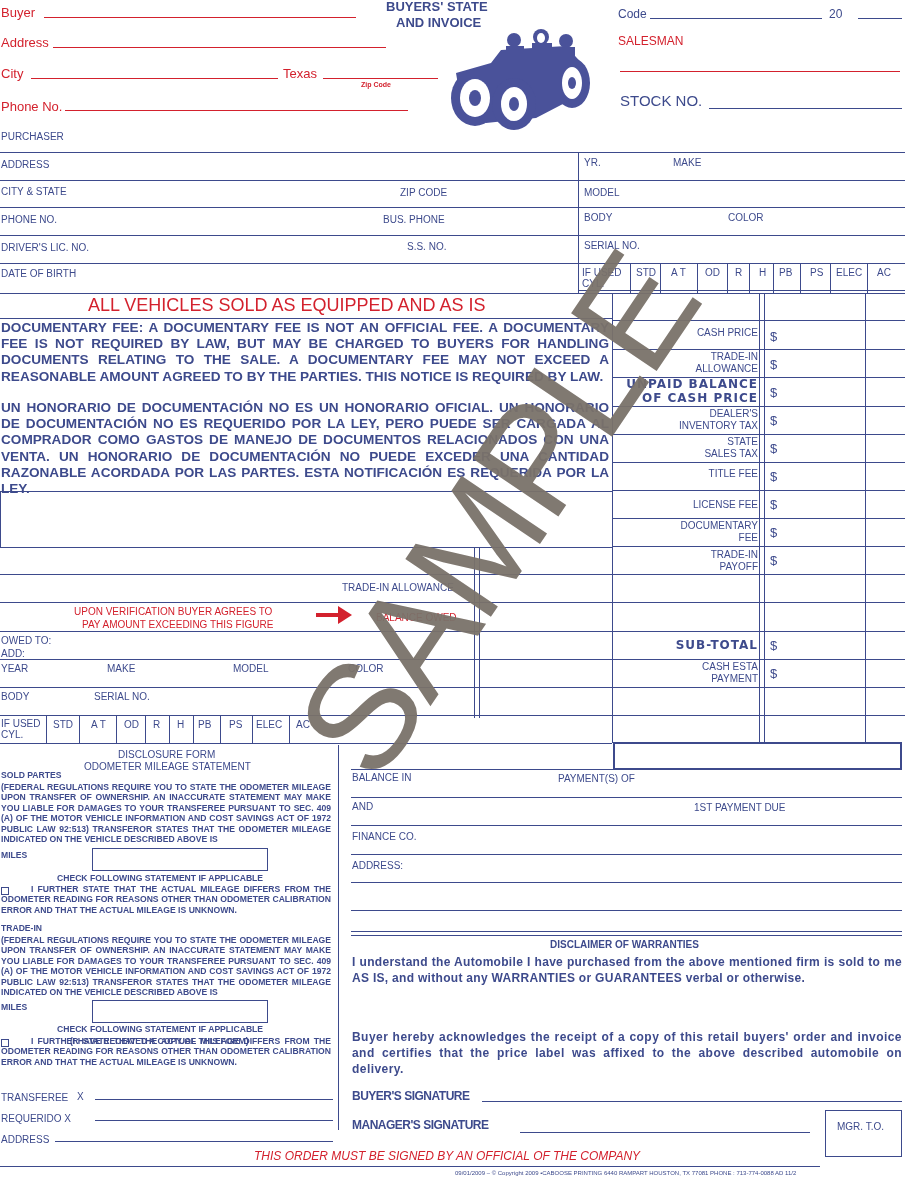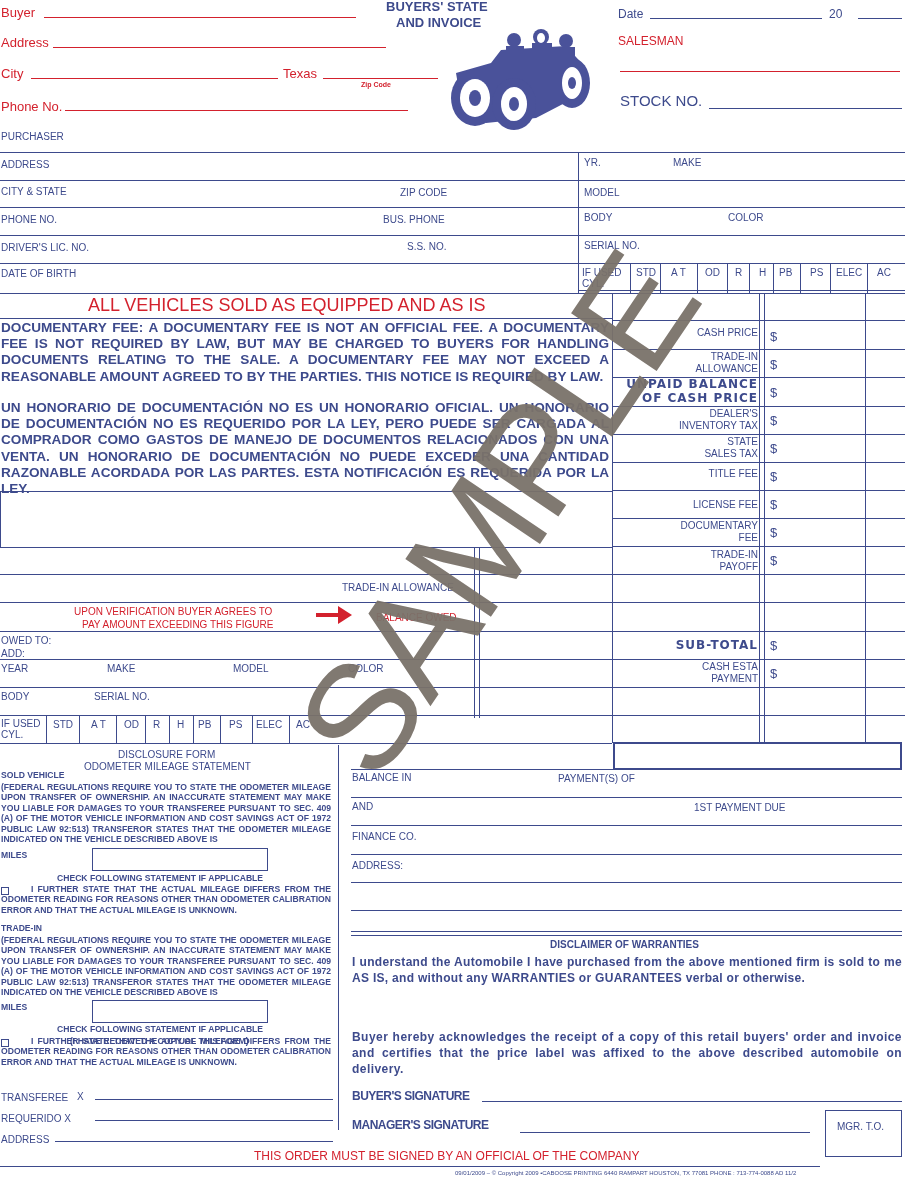--- a/index.html
+++ b/index.html
@@ -70,21 +70,21 @@
     <ellipse cx="95" cy="10" rx="4" ry="5"></ellipse>
   </g>
   <g fill="#4a529a">
     <ellipse cx="29" cy="70" rx="6" ry="8"></ellipse>
     <ellipse cx="68" cy="76" rx="5" ry="7"></ellipse>
     <ellipse cx="126" cy="55" rx="4" ry="6"></ellipse>
   </g>
 </svg>
 
 <div>
-  <span class="t" style="left:618px;top:8px;font-size:12px;">Date</span>
+  <span class="t" style="left:618px;top:8px;font-size:12px;">Code</span>
   <input class="fld" style="left: 650px; top: 4px; width: 172px; height: 16px;">
   <div class="hl" style="left:650px;top:18px;width:172px;"></div>
   <span class="t" style="left:829px;top:8px;font-size:12px;">20</span>
   <input class="fld" style="left: 858px; top: 4px; width: 44px; height: 16px;">
   <div class="hl" style="left:858px;top:18px;width:44px;"></div>
 
   <span class="t red" style="left:618px;top:35px;font-size:12px;">SALESMAN</span>
   <input class="fld" style="left: 620px; top: 52px; width: 280px; height: 18px;">
   <div class="hl r" style="left:620px;top:71px;width:280px;"></div>
 
@@ -291,21 +291,21 @@
   <span class="t" style="left:229px;top:719px;">PS</span>
   <span class="t" style="left:256px;top:719px;">ELEC</span>
   <span class="t" style="left:296px;top:719px;">AC</span>
 </div>
 
 <div>
   <div class="vl" style="left:338px;top:745px;height:385px;"></div>
   <span class="t" style="left:118px;top:749px;">DISCLOSURE FORM</span>
   <span class="t" style="left:84px;top:761px;">ODOMETER MILEAGE STATEMENT</span>
 
-  <span class="t bold" style="left:1px;top:771px;font-size:8.6px;">SOLD VEHICLE</span>
+  <span class="t bold" style="left:1px;top:771px;font-size:8.6px;">SOLD PARTES</span>
   <div class="odo" style="left:1px;top:782px;width:330px;">(FEDERAL REGULATIONS REQUIRE YOU TO STATE THE ODOMETER MILEAGE UPON TRANSFER OF OWNERSHIP. AN INACCURATE STATEMENT MAY MAKE YOU LIABLE FOR DAMAGES TO YOUR TRANSFEREE PURSUANT TO SEC. 409 (A) OF THE MOTOR VEHICLE INFORMATION AND COST SAVINGS ACT OF 1972 PUBLIC LAW 92:513) TRANSFEROR STATES THAT THE ODOMETER MILEAGE INDICATED ON THE VEHICLE DESCRIBED ABOVE IS</div>
   <span class="t bold" style="left:1px;top:851px;font-size:8.6px;">MILES</span>
   <div class="box" style="left:92px;top:848px;width:176px;height:23px;"></div>
   <input class="fld" style="left: 95px; top: 850px; width: 170px; height: 19px;">
   <span class="t bold" style="left:57px;top:874px;font-size:8.6px;">CHECK FOLLOWING STATEMENT IF APPLICABLE</span>
   <div class="cb" style="left:1px;top:887px;"></div>
   <div class="odo" style="left:1px;top:884px;width:330px;text-indent:30px;">I FURTHER STATE THAT THE ACTUAL MILEAGE DIFFERS FROM THE ODOMETER READING FOR REASONS OTHER THAN ODOMETER CALIBRATION ERROR AND THAT THE ACTUAL MILEAGE IS UNKNOWN.</div>
 
   <span class="t bold" style="left:1px;top:924px;font-size:8.6px;">TRADE-IN</span>
   <div class="odo" style="left:1px;top:935px;width:330px;">(FEDERAL REGULATIONS REQUIRE YOU TO STATE THE ODOMETER MILEAGE UPON TRANSFER OF OWNERSHIP. AN INACCURATE STATEMENT MAY MAKE YOU LIABLE FOR DAMAGES TO YOUR TRANSFEREE PURSUANT TO SEC. 409 (A) OF THE MOTOR VEHICLE INFORMATION AND COST SAVINGS ACT OF 1972 PUBLIC LAW 92:513) TRANSFEROR STATES THAT THE ODOMETER MILEAGE INDICATED ON THE VEHICLE DESCRIBED ABOVE IS</div>
@@ -362,18 +362,18 @@
 <div>
   <span class="t bold" style="left:352px;top:1090px;font-size:12px;letter-spacing:-0.5px;">BUYER'S SIGNATURE</span>
   <input class="fld" style="left: 482px; top: 1086px; width: 420px; height: 16px;">
   <div class="hl" style="left:482px;top:1101px;width:420px;"></div>
   <span class="t bold" style="left:352px;top:1119px;font-size:12px;letter-spacing:-0.5px;">MANAGER'S SIGNATURE</span>
   <input class="fld" style="left: 520px; top: 1117px; width: 290px; height: 16px;">
   <div class="hl" style="left:520px;top:1132px;width:290px;"></div>
   <div class="box" style="left:825px;top:1110px;width:77px;height:47px;"></div>
   <span class="t" style="left:837px;top:1121px;">MGR. T.O.</span>
   <input class="fld" style="left: 828px; top: 1134px; width: 71px; height: 20px;">
-  <span class="t red" style="left:254px;top:1150px;font-size:12px;">THIS ORDER MUST BE SIGNED BY AN OFFICIAL OF THE COMPANY</span>
+  <span class="t red" style="left:254px;top:1150px;font-size:12px;font-style:italic;">THIS ORDER MUST BE SIGNED BY AN OFFICIAL OF THE COMPANY</span>
   <div class="hl" style="left:0;top:1166px;width:820px;"></div>
   <span class="t" style="left:455px;top:1170px;font-size:6px;">09/01/2009 – © Copyright 2009 •CABOOSE PRINTING 6440 RAMPART HOUSTON, TX 77081 PHONE : 713-774-0088  AD 11/2</span>
 </div>
 
 <div class="stamp" style="left:210px;top:440px;width:560px;height:170px;text-align:center;line-height:170px;">SAMPLE</div>
 
 </body></html>

